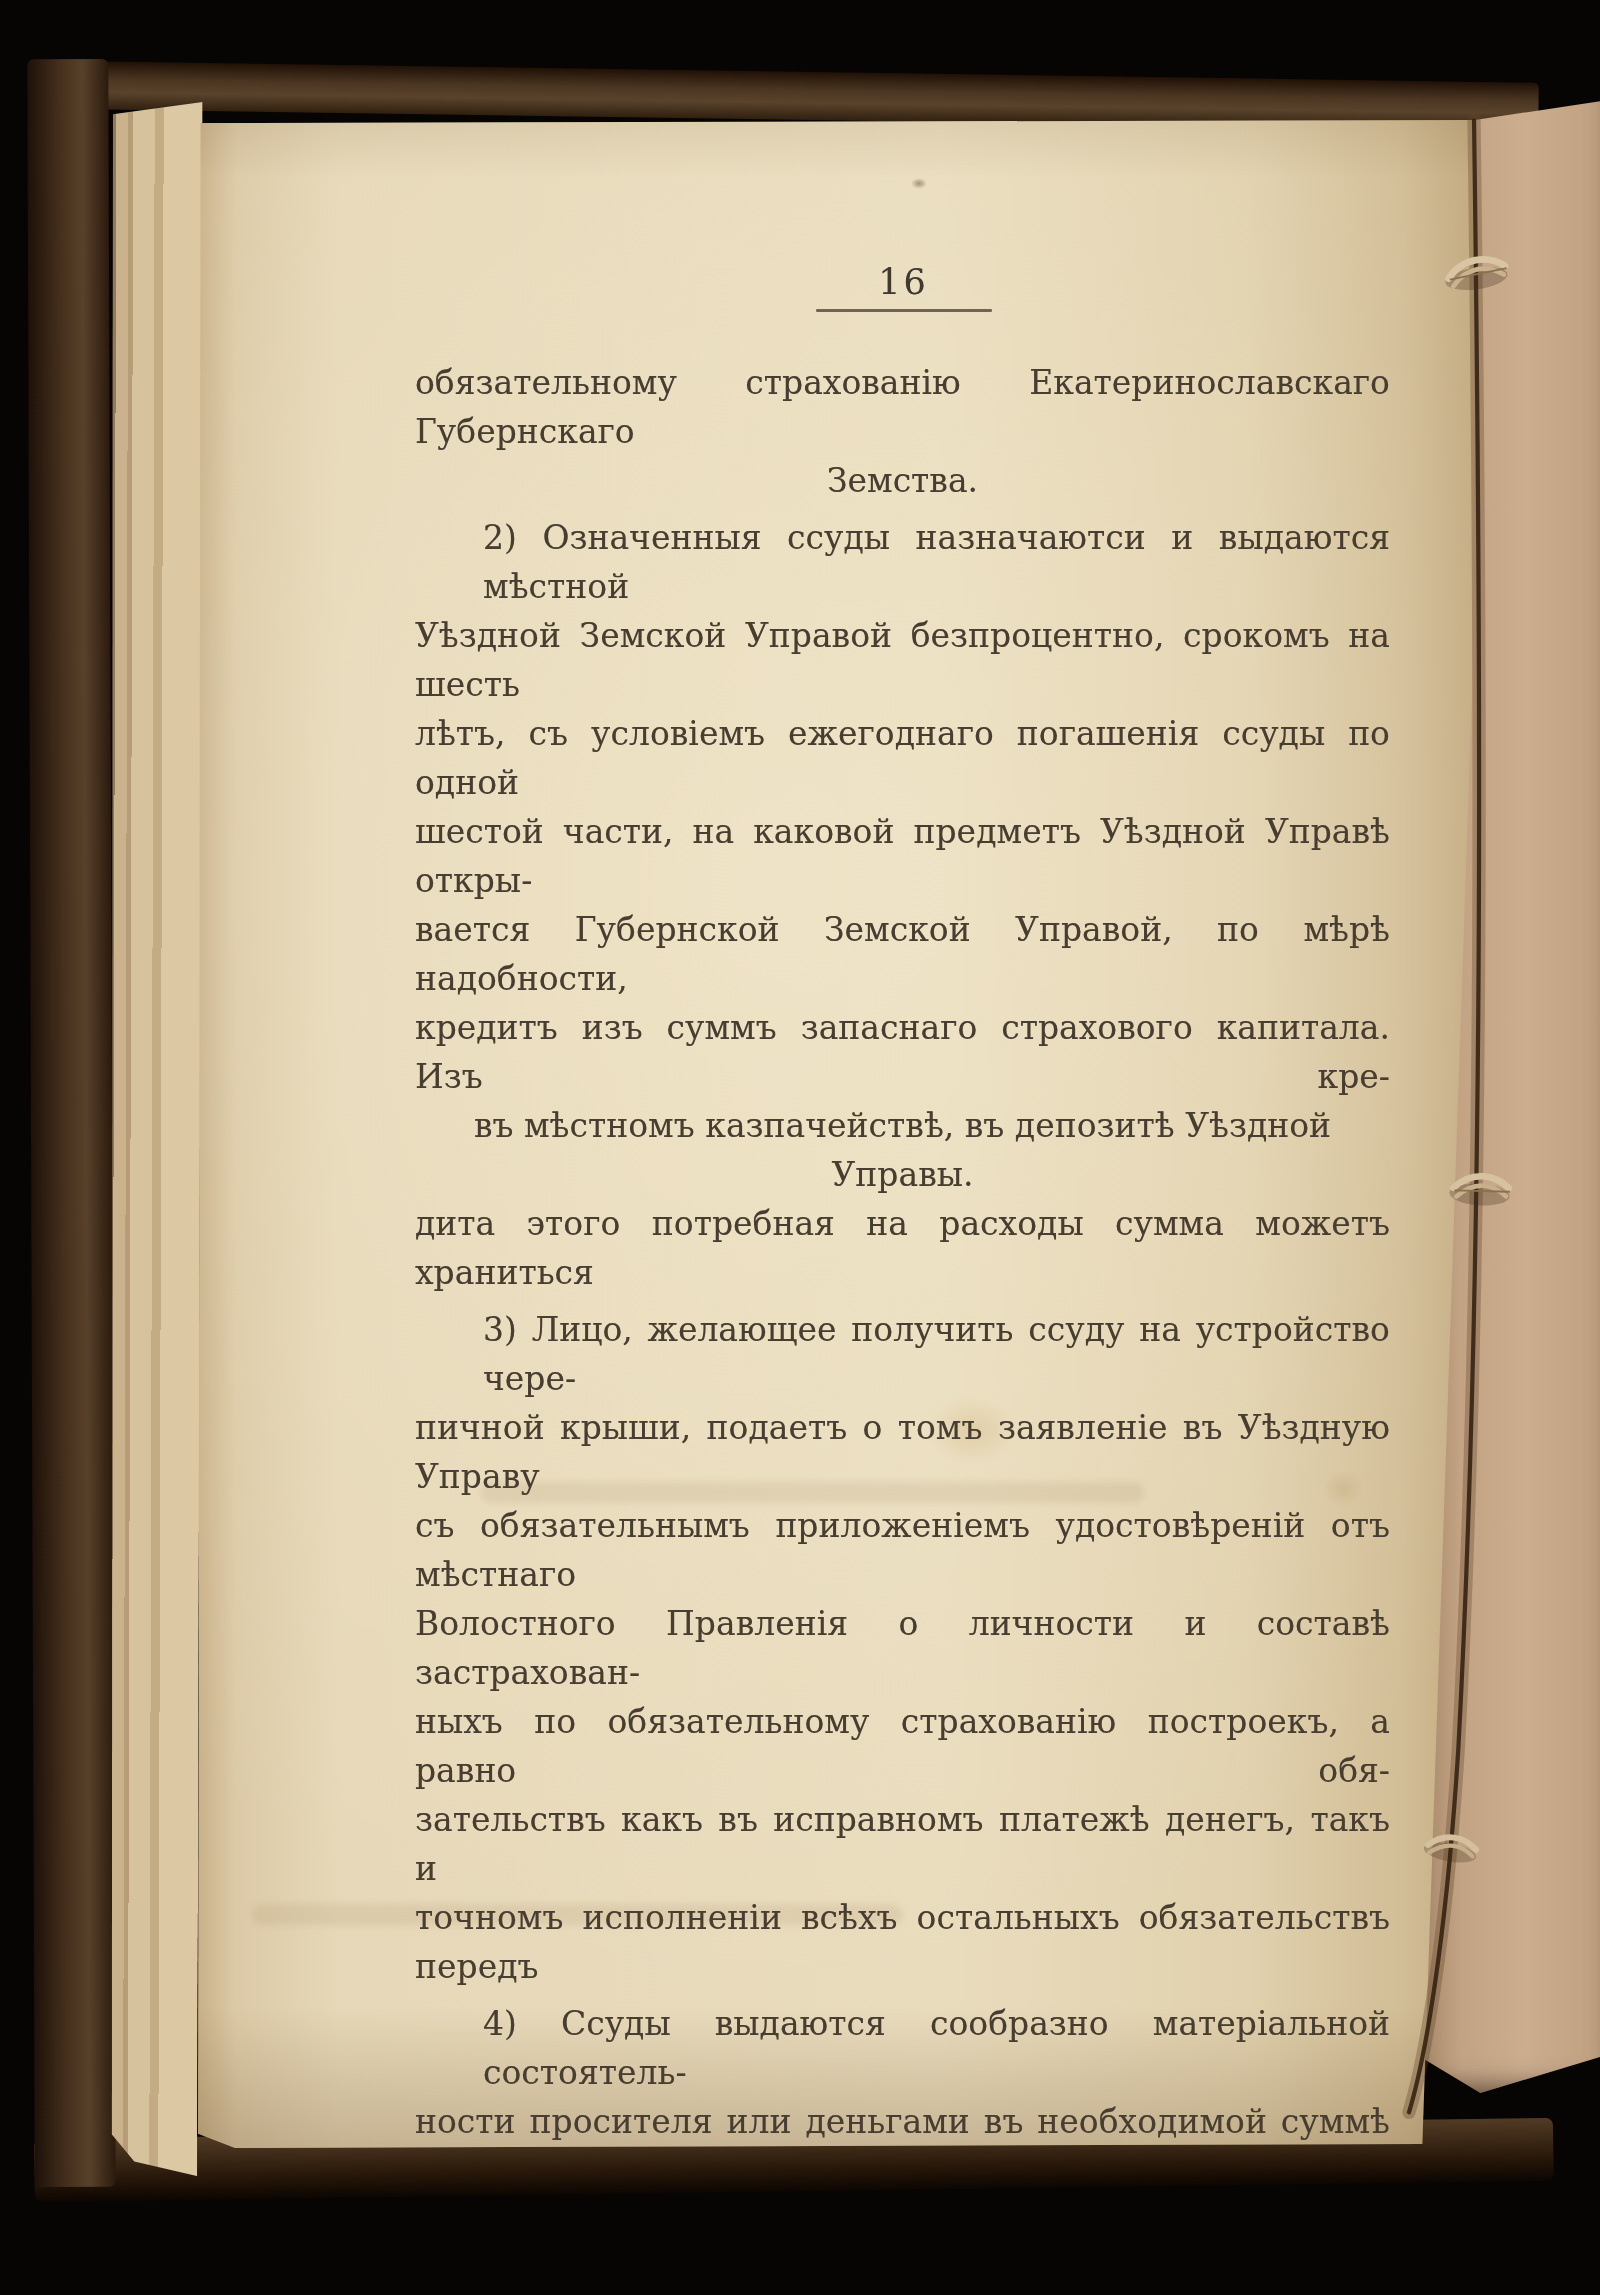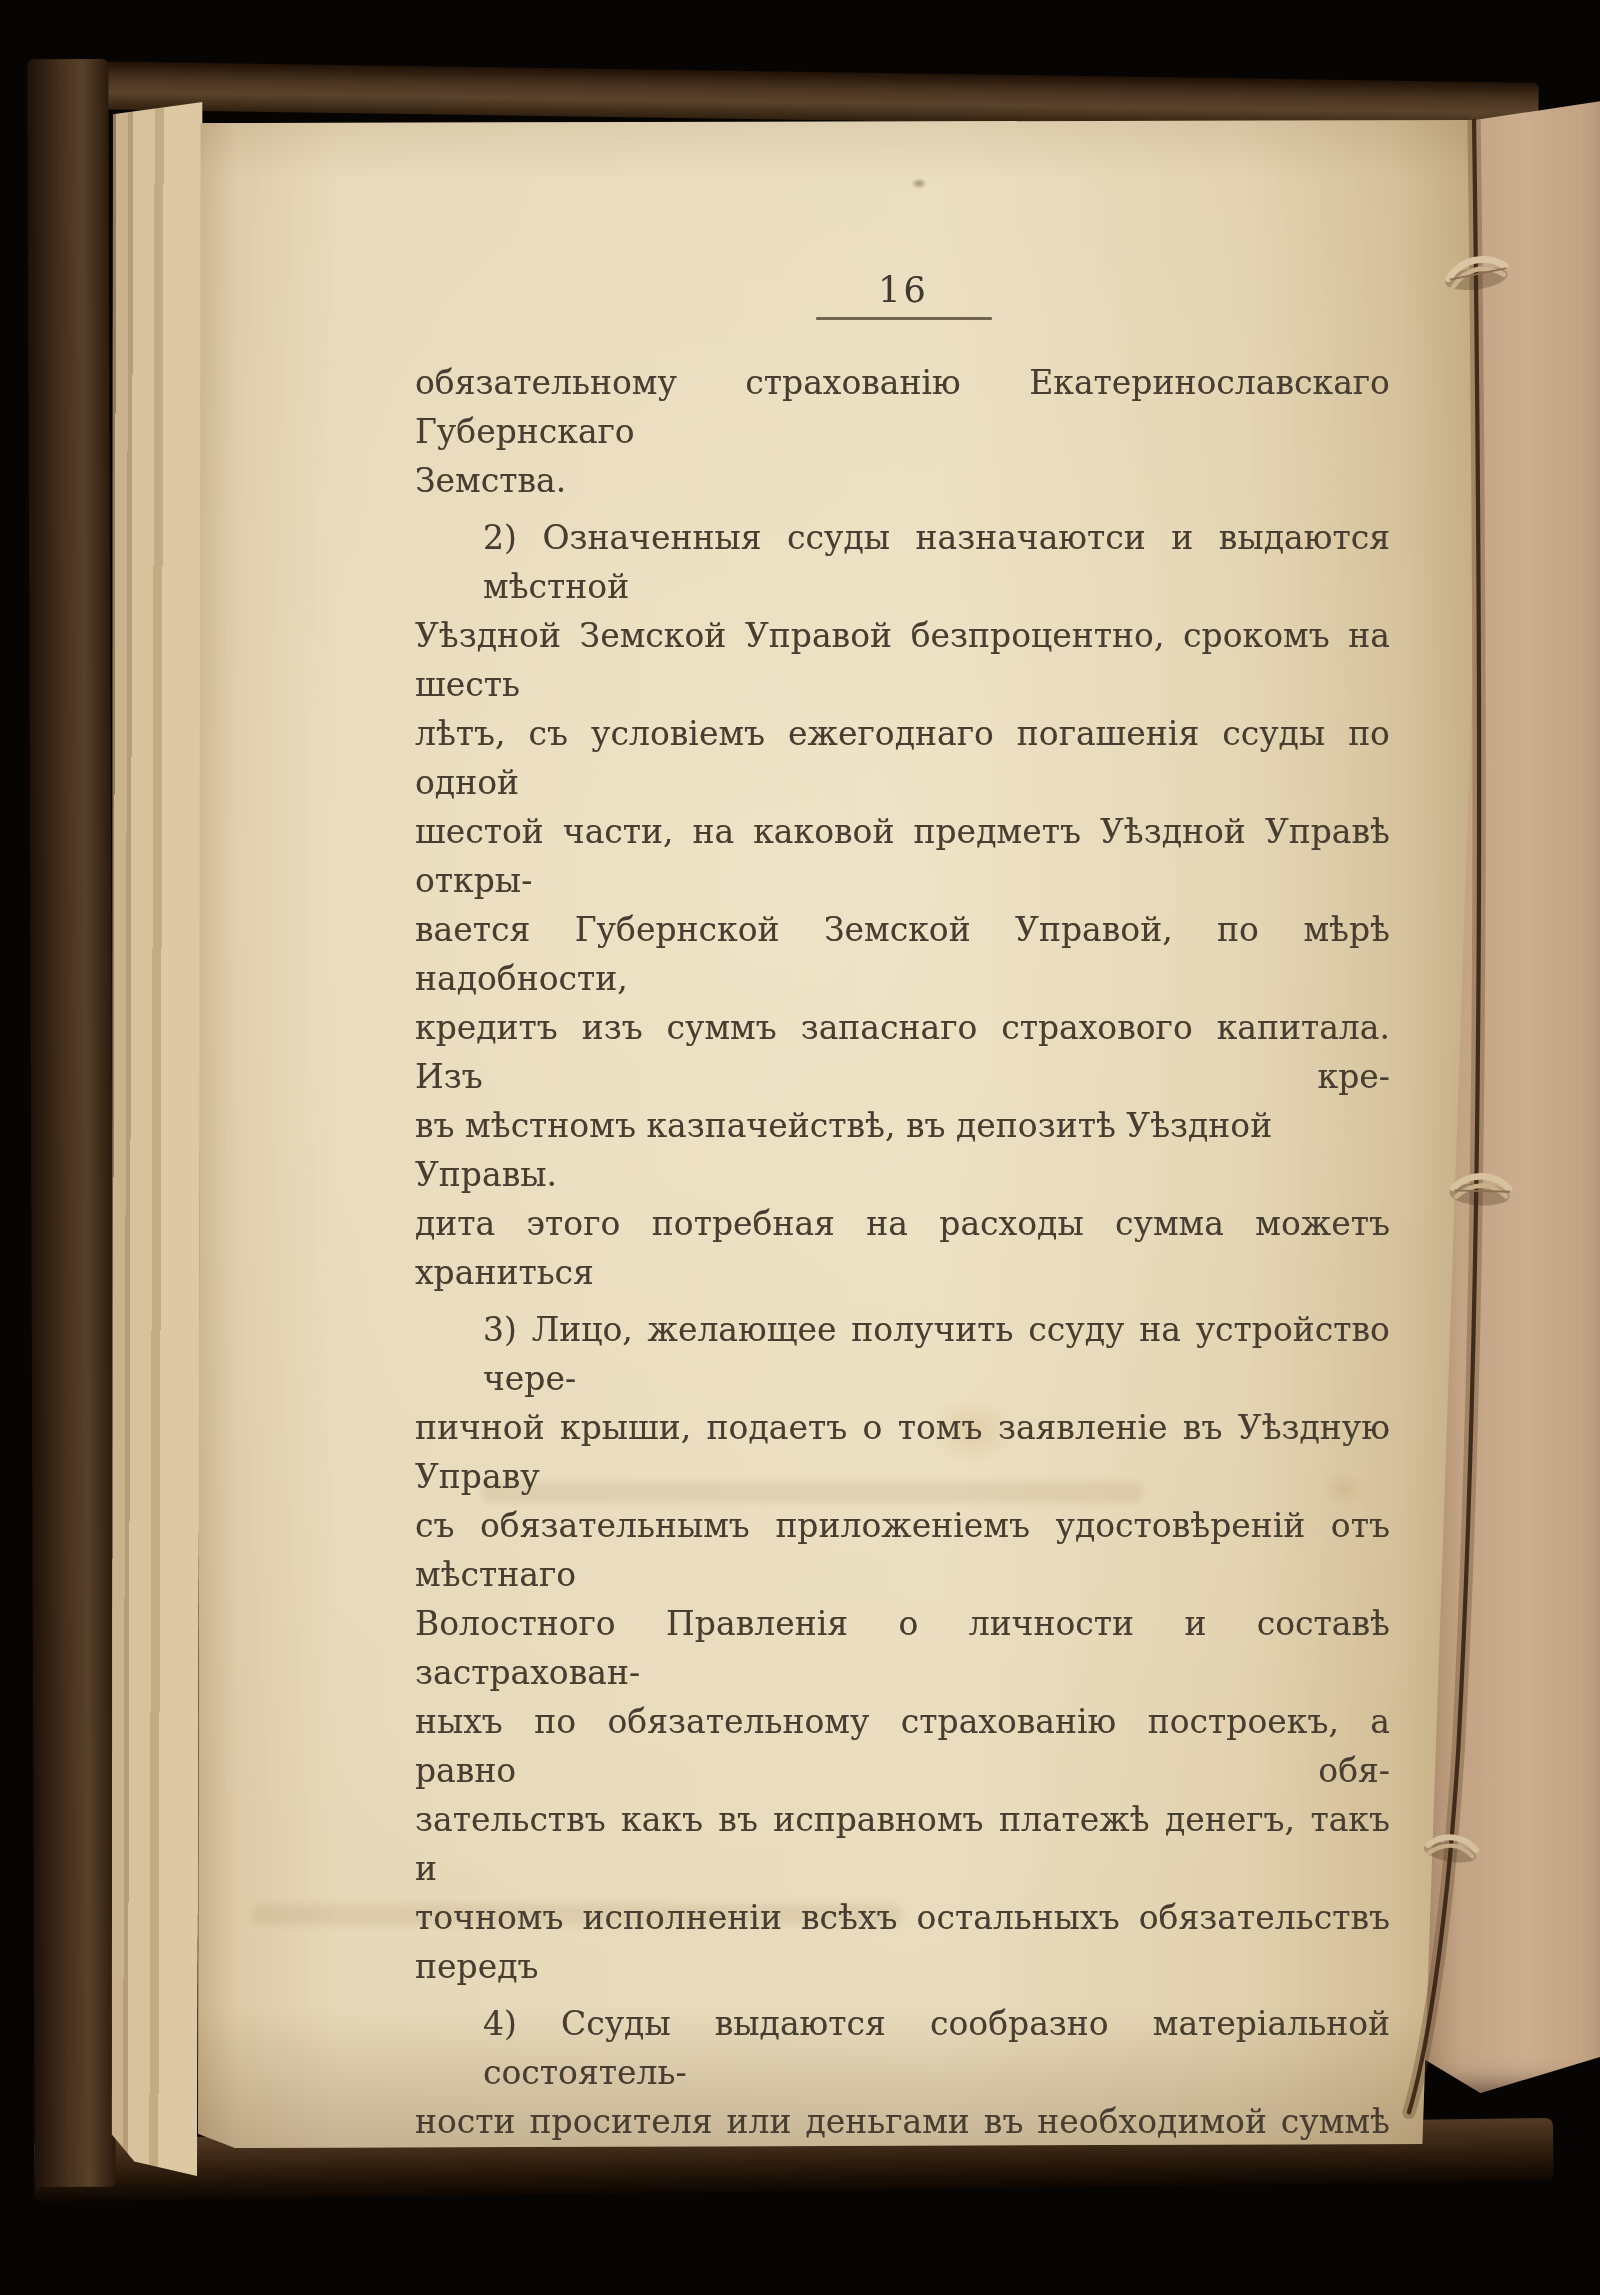--- a/index.html
+++ b/index.html
@@ -57,39 +57,39 @@
   .main-page {
     position: absolute; left: 198px; top: 118px; width: 1278px; height: 2030px;
     background:
       radial-gradient(120% 90% at 45% 38%, rgba(255,248,226,0.28), rgba(0,0,0,0) 62%),
       linear-gradient(to bottom, rgba(120,90,50,0.14), rgba(0,0,0,0) 3%, rgba(0,0,0,0) 93%, rgba(110,80,45,0.28) 100%),
       linear-gradient(to right, #c8b189 0, #dccaa7 3%, #e6d8b8 11%, #e9dcbd 58%, #e1d1ae 82%, #d2be97 94%, #c2a980 100%);
     clip-path: polygon(0.2% 0.25%, 99.9% 0.1%, 99.7% 28%, 95.8% 99.8%, 2.9% 100%, 0 99.3%);
   }
 
   .pagenum-wrap {
-    position: absolute; left: 217px; top: 152px; width: 977px;
+    position: absolute; left: 217px; top: 144px; width: 977px;
     text-align: center;
   }
   .pagenum {
     font-size: 35px; color: #3f3a30; letter-spacing: 3px;
     text-shadow: 0 0 0.6px rgba(63,58,48,0.4);
   }
   .pagenum-rule {
     width: 176px; height: 2.4px; margin: 7.2px auto 0;
     background: rgba(72,60,44,0.75); border-radius: 1.2px;
   }
 
   .text-block {
     position: absolute; left: 217px; top: 240px; width: 975px;
   }
   .line {
     font-size: 33px; line-height: 49px; color: #473e31;
     text-shadow: 0 0 0.6px rgba(71,62,49,0.35);
-    text-align: left;
+    text-align: center;
   }
   .line.j { text-align: justify; text-align-last: justify; }
   .line.indent { padding-left: 68px; }
   .line.gap { margin-top: 8px; }
 
   
   .ghost {
     position: absolute; height: 20.5px; border-radius: 10.2px;
     background: rgba(150,118,76,0.13); filter: blur(3px);
   }

